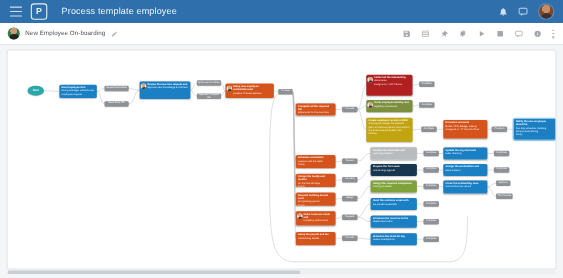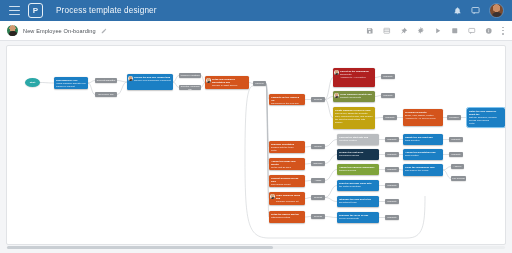--- a/index.html
+++ b/index.html
@@ -113,21 +113,21 @@
 
   <div class="appbar">
     <div class="hamb">
         <i></i>
         <i></i>
         <i></i>
       </div>
     <div class="logo">
       <span>P</span>
     </div>
-    <div class="apptitle">Process template designer</div>
+    <div class="apptitle">Process template employee</div>
     <div class="right">
       <svg class="ic" viewBox="0 0 24 24">
         <path fill="#dce9f4" d="M12 22a2 2 0 0 0 2-2h-4a2 2 0 0 0 2 2zm6-6v-5a6 6 0 0 0-5-5.9V4a1 1 0 0 0-2 0v1.1A6 6 0 0 0 6 11v5l-2 2v1h16v-1l-2-2z"></path>
       </svg>
       <svg class="ic" viewBox="0 0 24 24">
         <rect x="2.5" y="4" width="19" height="14" rx="2" fill="none" stroke="#dce9f4" stroke-width="2.2"></rect>
         <path fill="#dce9f4" d="M7 18h5l-5 4z"></path>
       </svg>
       <div class="avatar"></div>
     </div>

